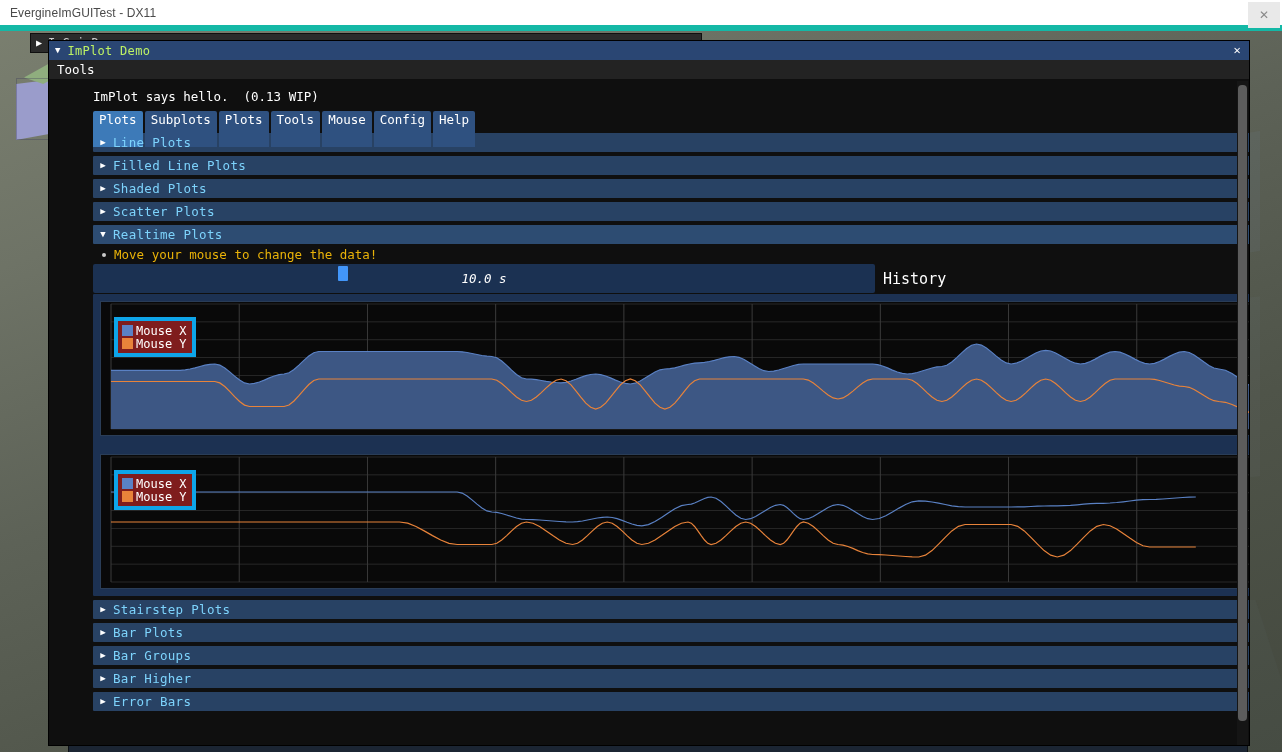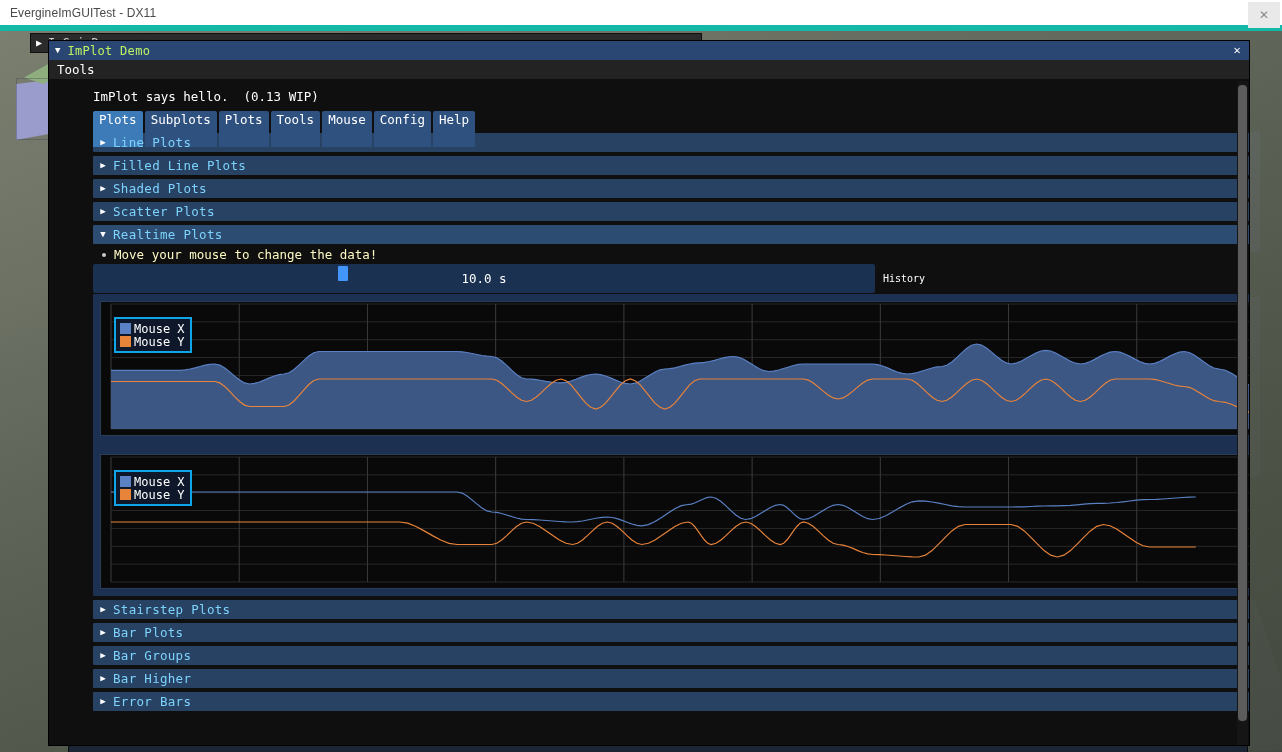--- a/index.html
+++ b/index.html
@@ -125,54 +125,54 @@
   .treenode.open { background: #2d4c72; }
   .tn-arrow { color: #ffffff; font-size: 9px; width: 20px; text-align: center; line-height: 1; }
   .tn-label { color: #7dd3fc; font-size: 12.5px; letter-spacing: .3px; }
 
   
   .bullet { display: flex; align-items: center; height: 17px; margin-top: 2px; }
   .bullet-dot {
     width: 4px; height: 4px; background: #c9c9c9; border-radius: 50%;
     margin-left: 9px; margin-right: 8px; flex: 0 0 auto;
   }
-  .bullet-text { color: #fef9c3; font-size: 12.5px; white-space: pre; }
+  .bullet-text { color: #eab308; font-size: 12.5px; white-space: pre; }
 
   
   #slider-row { display: flex; align-items: center; margin-top: 6px; height: 19px; }
   #slider {
     position: relative; width: 782px; height: 29px;
-    background: #1b3152; border-radius: 2px;
+    background: #1b3152; border-radius: 2px; font-style: italic;
   }
   #slider-grab {
     position: absolute; left: 244px; top: 2px; width: 10px; height: 15px;
     background: #4296fa; border-radius: 1px;
   }
   #slider-val {
     position: absolute; inset: 0; display: flex; align-items: center; justify-content: center;
     color: #ffffff; font-size: 12.5px;
   }
-  #slider-label { color: #ffffff; font-size: 10px; margin-left: 8px; }
+  #slider-label { color: #ffffff; font-size: 15px; margin-left: 8px; }
 
   
   #plots-wrap {
     margin-top: 6px; width: 1180px; background: #1c3152;
     border-radius: 1px; padding: 7px 7px 7px 7px;
   }
   .plot {
     position: relative; width: 1166px; height: 135px;
     background: #090909; border: 1px solid #2a3d57;
     overflow: hidden;
   }
   .plot + .plot { margin-top: 18px; }
   .plot svg { position: absolute; left: 0; top: 0; }
 
   .legend {
     position: absolute; left: 13px; top: 15px;
-    background: #0f172a; border: 2px solid #0ea5e9;
+    background: #7f1d1d; border: 4px solid #0ea5e9;
     padding: 3px 5px 3px 4px;
   }
   .legend-row { display: flex; align-items: center; height: 13px; }
   .legend-sw { width: 11px; height: 11px; margin-right: 3px; flex: 0 0 auto; }
   .legend-txt { color: #ffffff; font-size: 12px; white-space: pre; }
 
   
   #win-scroll {
     position: absolute; right: 1px; top: 40px; width: 11px; height: 664px;
     background: #151515;

